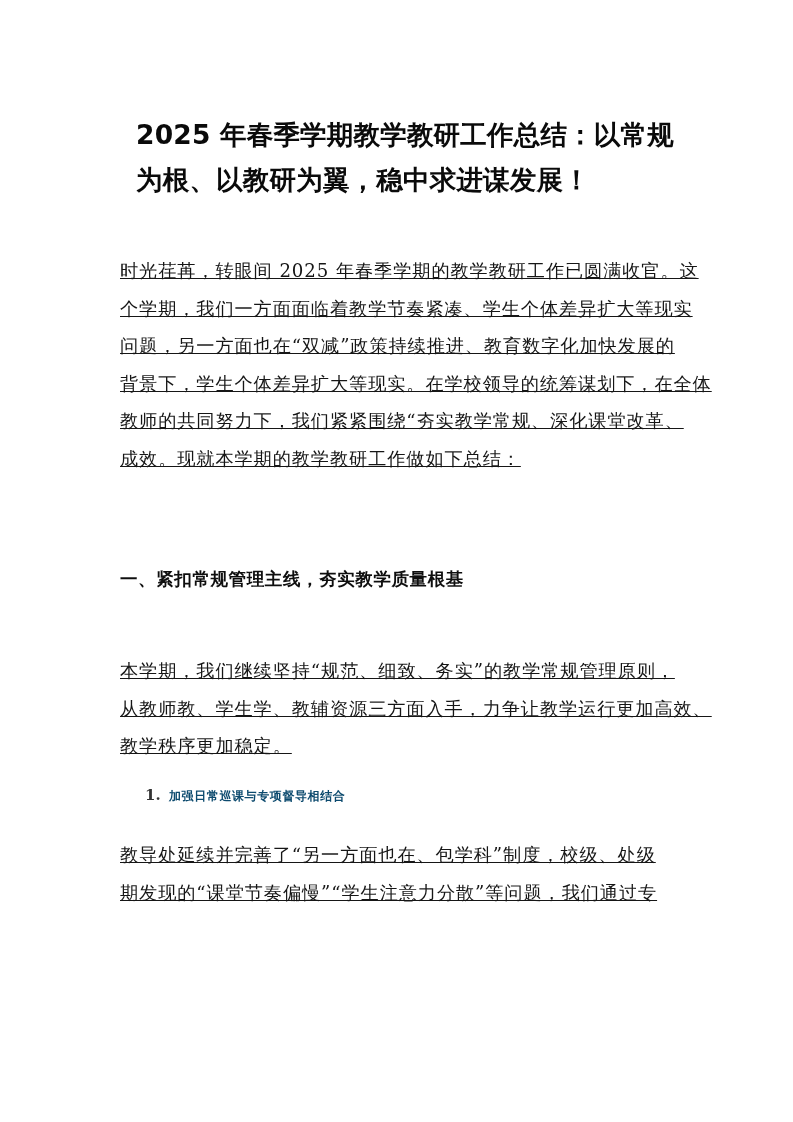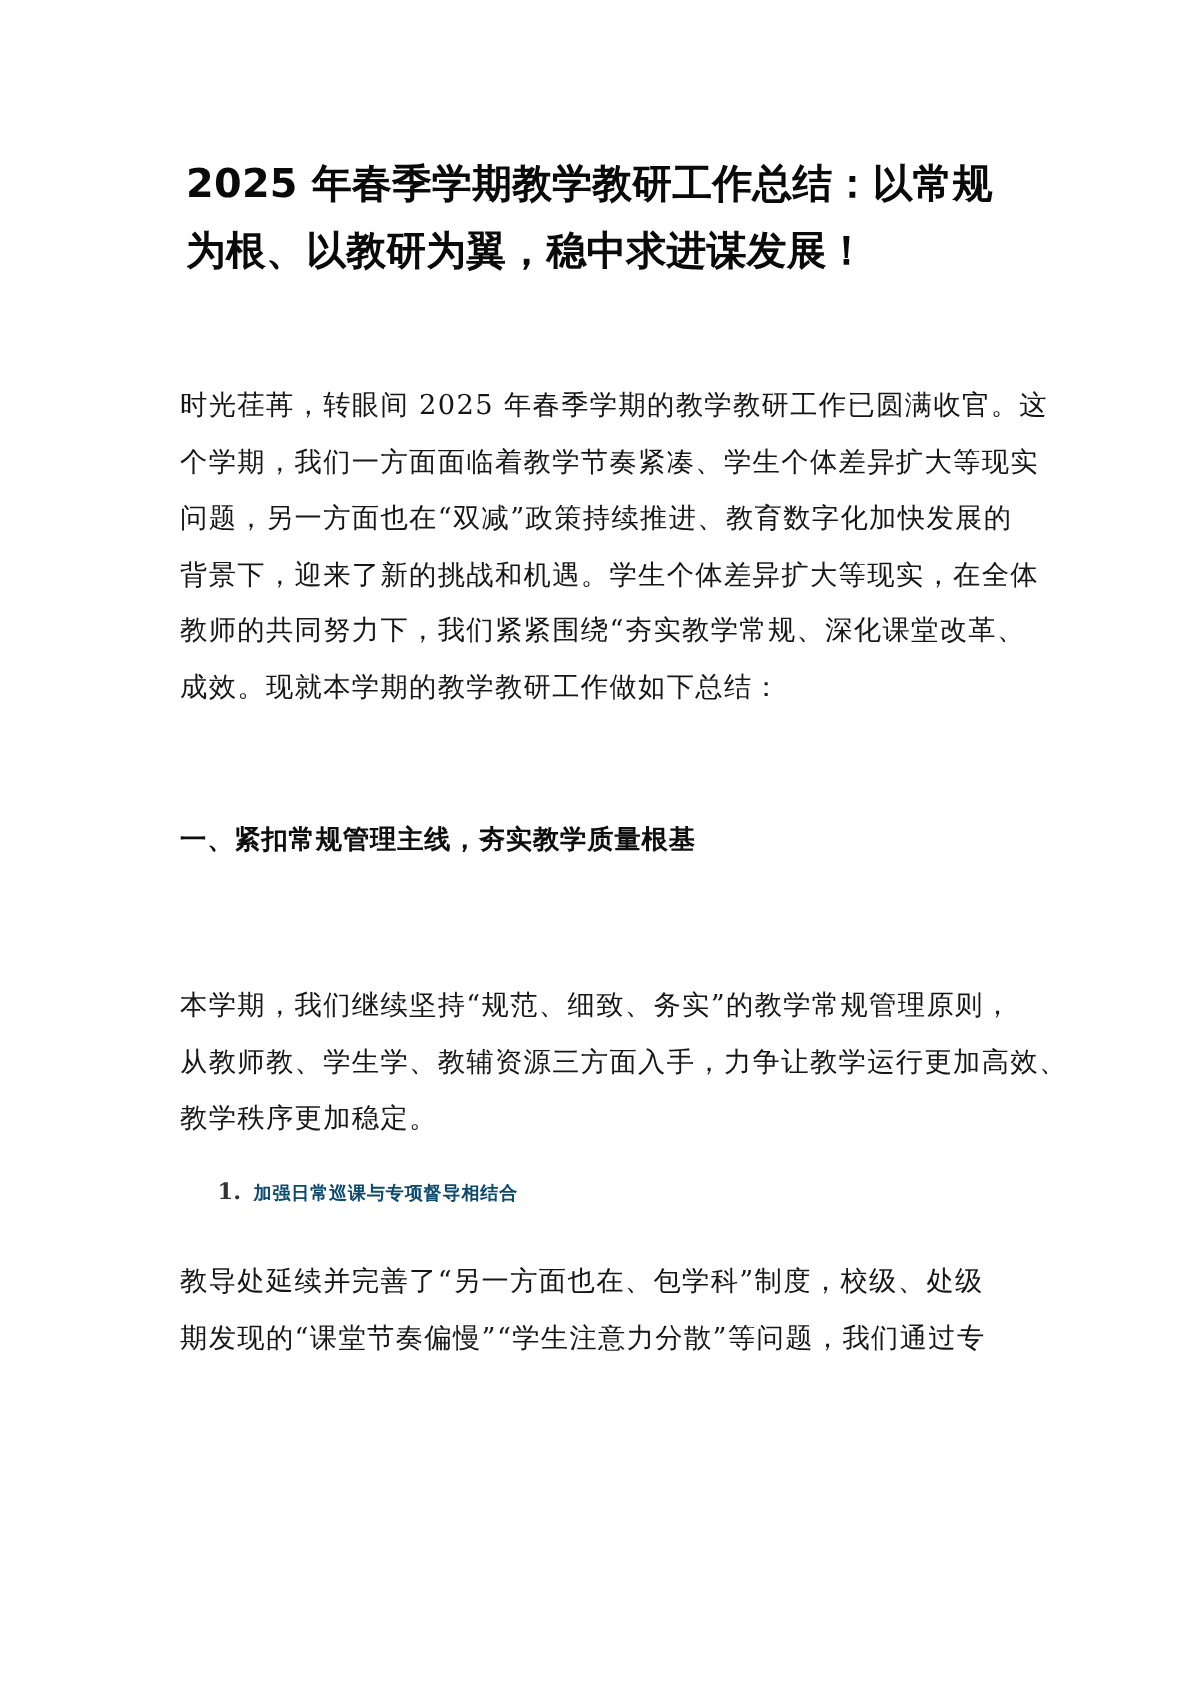--- a/index.html
+++ b/index.html
@@ -21,21 +21,21 @@
       top: 0;
       width: 793px;
       height: 1122px;
       background: #ffffff;
     }
     .title {
       position: absolute;
       left: 120px;
       top: 96px;
       width: 560px;
-      margin: 4px;
+      margin: 16px;
       font-family: "DejaVu Sans", "Liberation Sans", sans-serif;
       font-weight: bold;
       font-size: 26.5px;
       line-height: 45px;
       letter-spacing: 0.2px;
       color: #0a0a0a;
     }
     .title .line {
       display: block;
       white-space: nowrap;
@@ -46,20 +46,21 @@
       width: 560px;
       margin: 0;
       font-size: 18.2px;
       line-height: 37.5px;
       color: #161616;
       letter-spacing: 0.9px;
     }
     .para .line {
       display: block;
       white-space: nowrap;
+      text-decoration: underline;
     }
     .heading {
       position: absolute;
       left: 120px;
       margin: 0;
       font-family: "DejaVu Sans", "Liberation Sans", sans-serif;
       font-weight: bold;
       font-size: 17.5px;
       line-height: 26px;
       color: #0e0e0e;
@@ -95,26 +96,26 @@
 
   <h1 class="title">
     <span class="line">2025 年春季学期教学教研工作总结：以常规</span>
     <span class="line">为根、以教研为翼，稳中求进谋发展！</span>
   </h1>
 
   <p class="para" style="top:252px;">
     <span class="line">时光荏苒，转眼间 2025 年春季学期的教学教研工作已圆满收官。这</span>
     <span class="line">个学期，我们一方面面临着教学节奏紧凑、学生个体差异扩大等现实</span>
     <span class="line">问题，另一方面也在“双减”政策持续推进、教育数字化加快发展的</span>
-    <span class="line">背景下，迎来了新的挑战和机遇。学生个体差异扩大等现实，在全体</span>
+    <span class="line">背景下，学生个体差异扩大等现实。在学校领导的统筹谋划下，在全体</span>
     <span class="line">教师的共同努力下，我们紧紧围绕“夯实教学常规、深化课堂改革、</span>
     <span class="line">成效。现就本学期的教学教研工作做如下总结：</span>
   </p>
 
-  <h2 class="heading" style="top:547px;text-align:right;">一、紧扣常规管理主线，夯实教学质量根基</h2>
+  <h2 class="heading" style="top:566px;text-align:right;">一、紧扣常规管理主线，夯实教学质量根基</h2>
 
   <p class="para" style="top:652px;">
     <span class="line">本学期，我们继续坚持“规范、细致、务实”的教学常规管理原则，</span>
     <span class="line">从教师教、学生学、教辅资源三方面入手，力争让教学运行更加高效、</span>
     <span class="line">教学秩序更加稳定。</span>
   </p>
 
   <h3 class="list-heading" style="top:780px;">
     <span class="marker">1.</span><span class="text">加强日常巡课与专项督导相结合</span>
   </h3>

